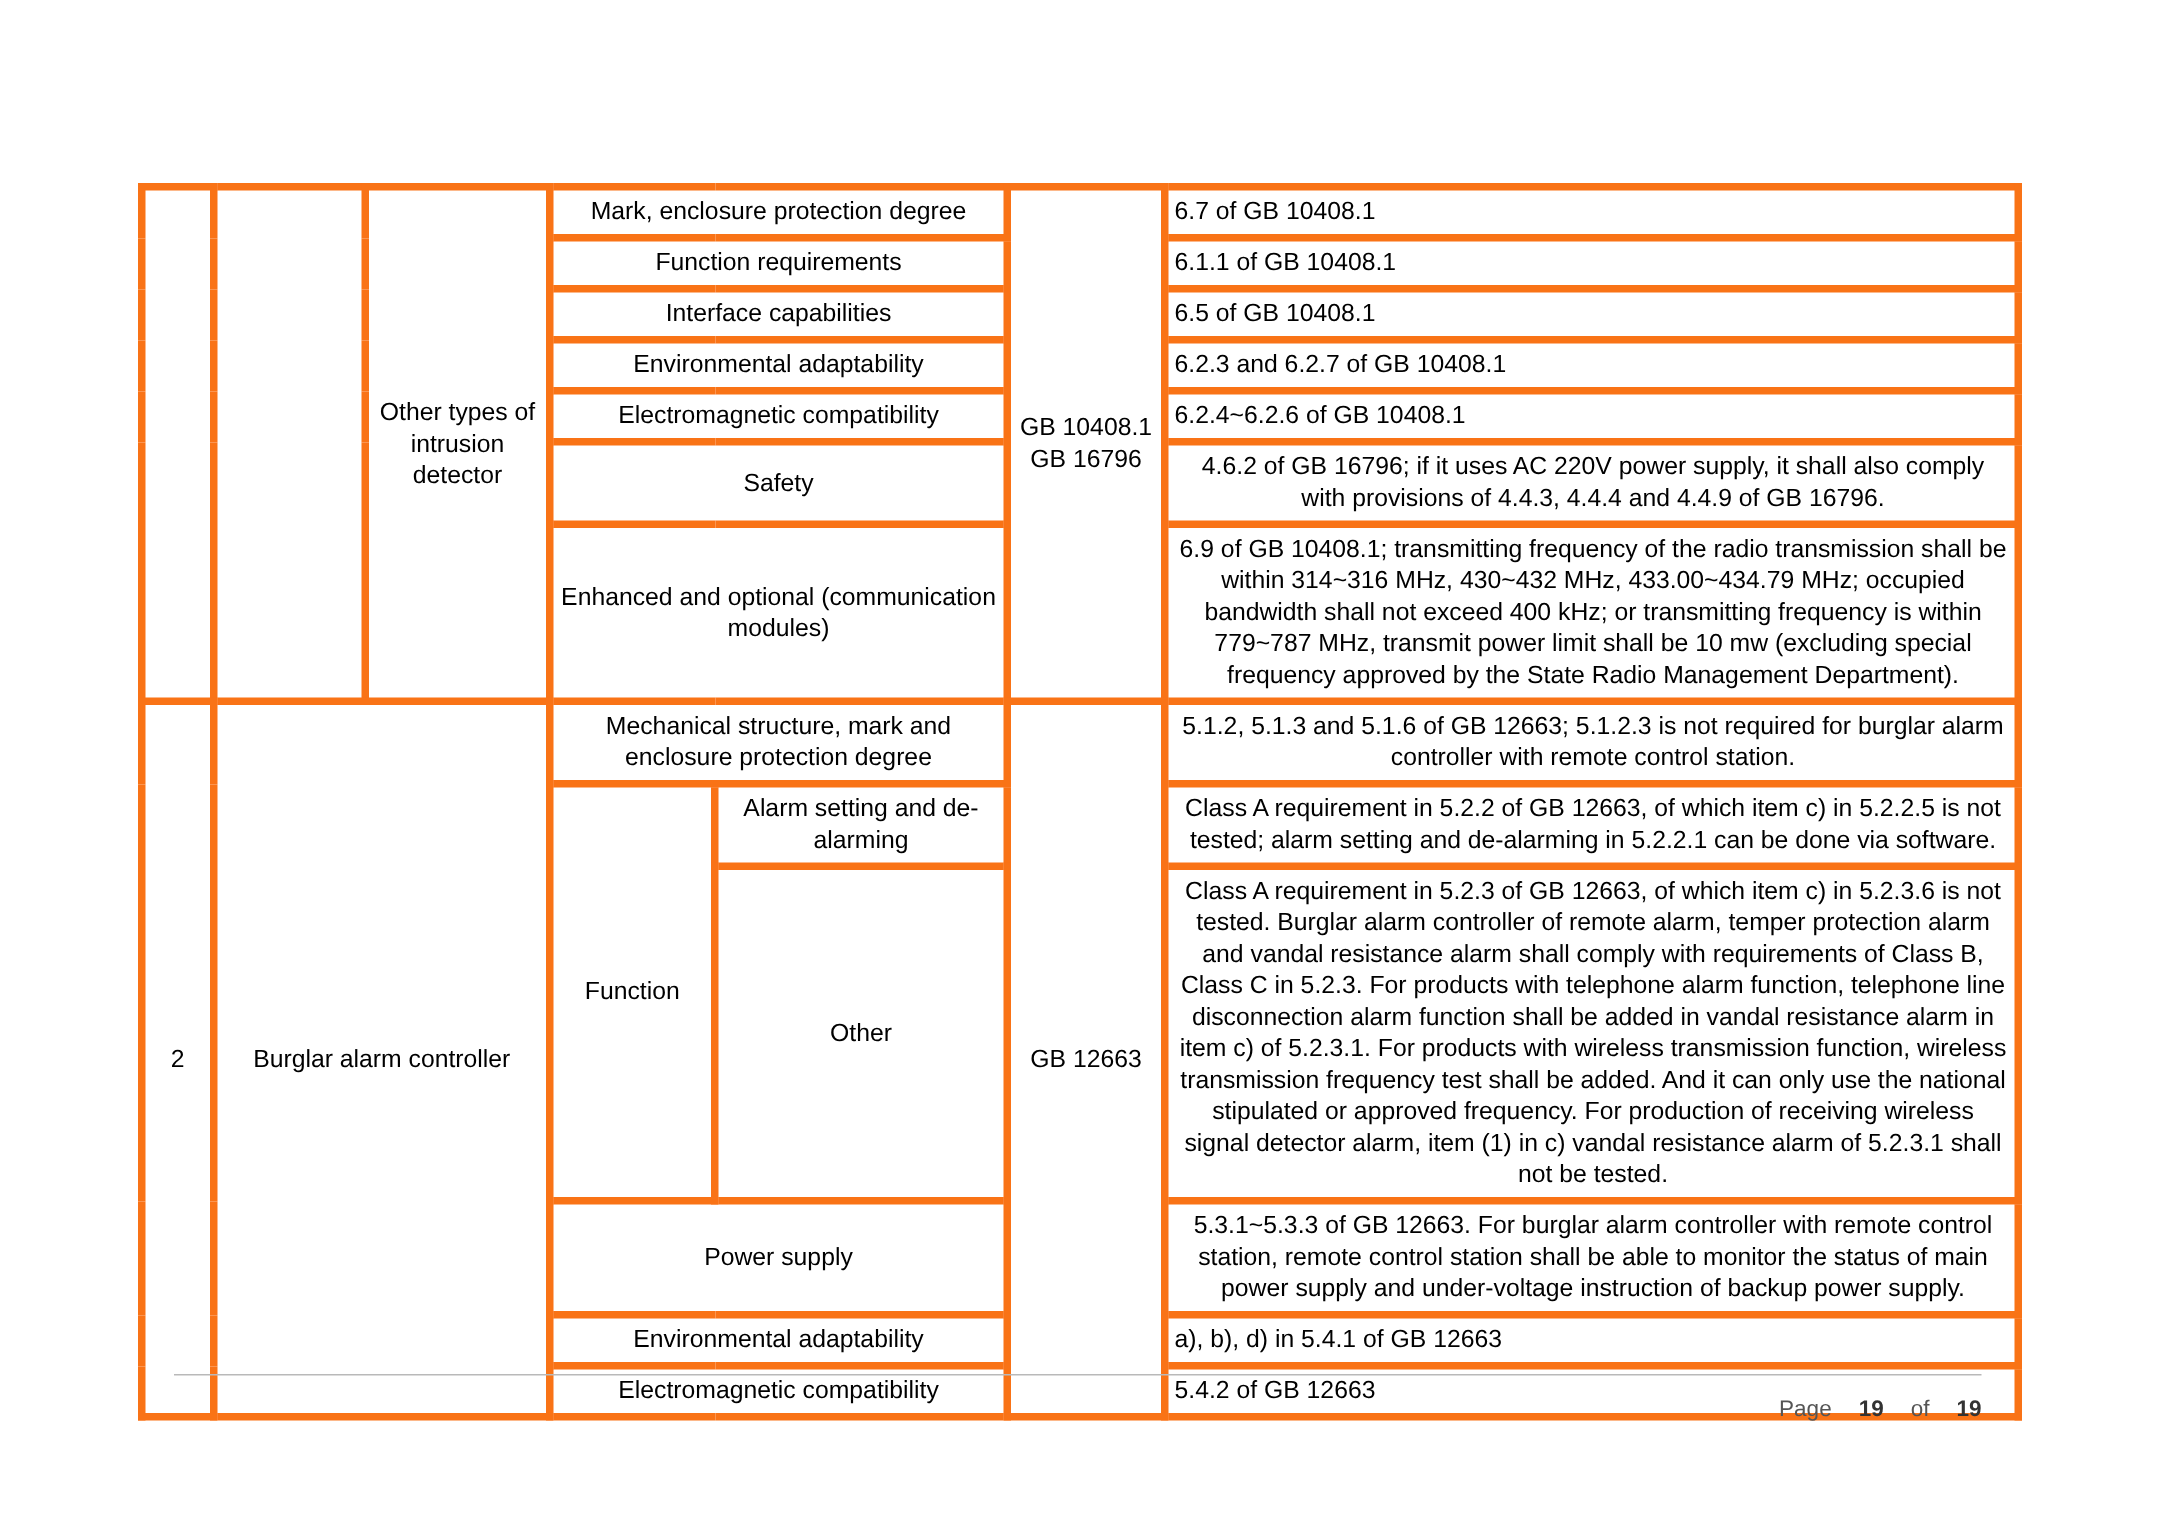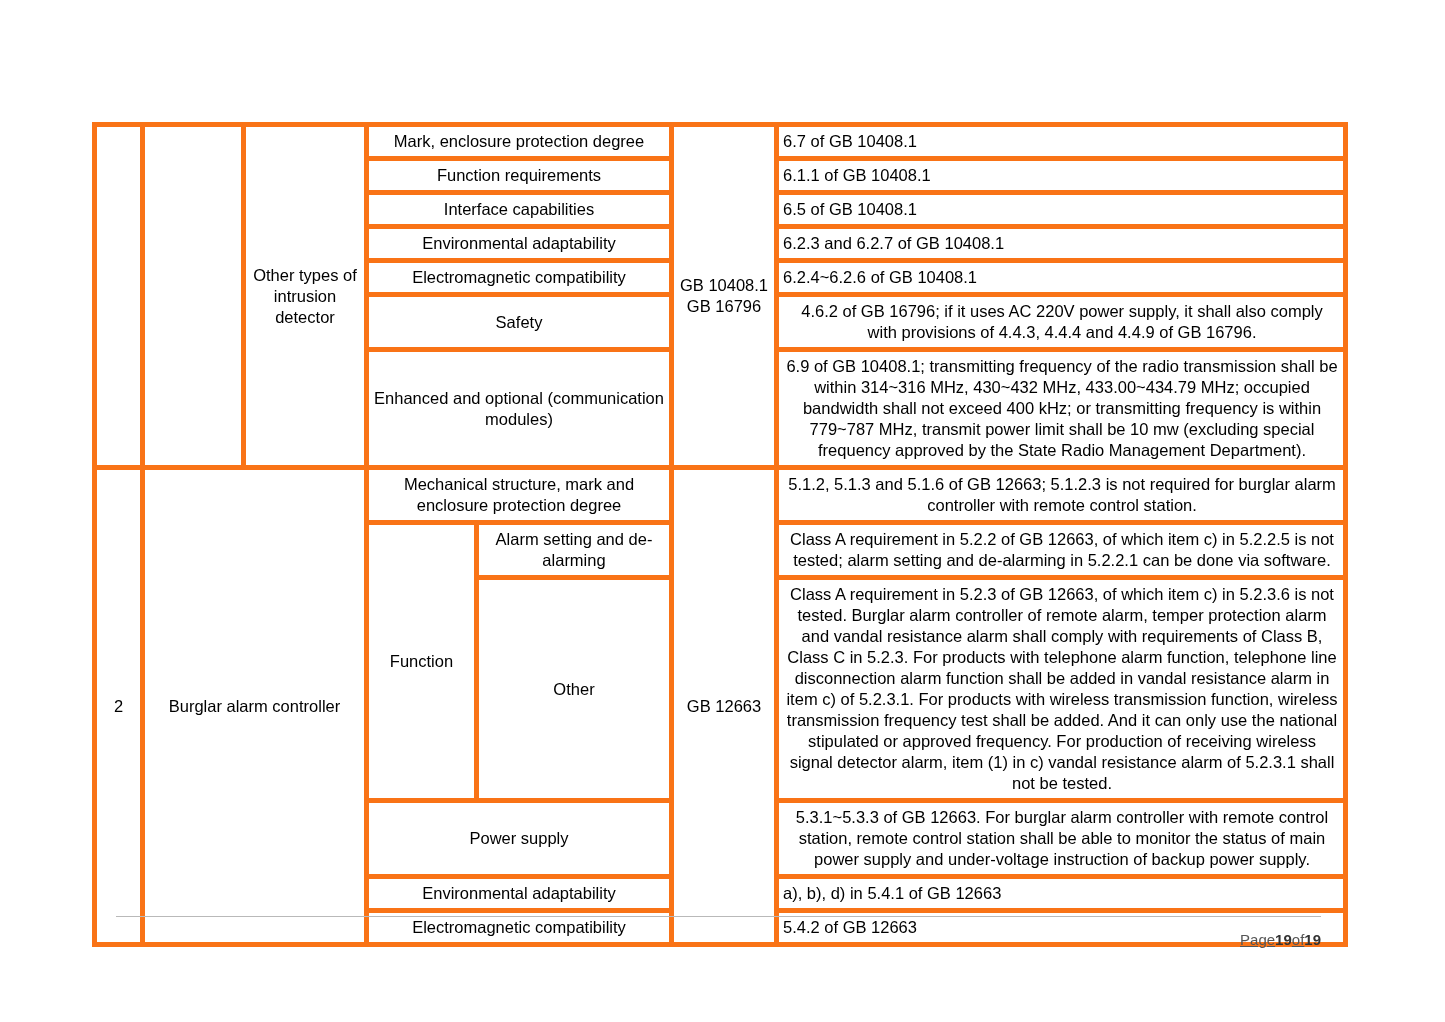--- a/index.html
+++ b/index.html
@@ -87,21 +87,21 @@
     background: #b9b9b9;
     width: 100%;
   }
   .footer-text {
     margin-top: 14px;
     text-align: right;
     font-size: 15px;
     color: #555555;
   }
   .footer-text b { color: #333333; text-align: right; }
-  .footer-text span { margin: 0 0; text-decoration: underline; }
+  .footer-text span { margin: 0 18px; }
 </style>
 </head>
 <body>
 
 <div class="page">
 
 
   <table class="doc-table">
     <colgroup>
       <col class="w-no">

